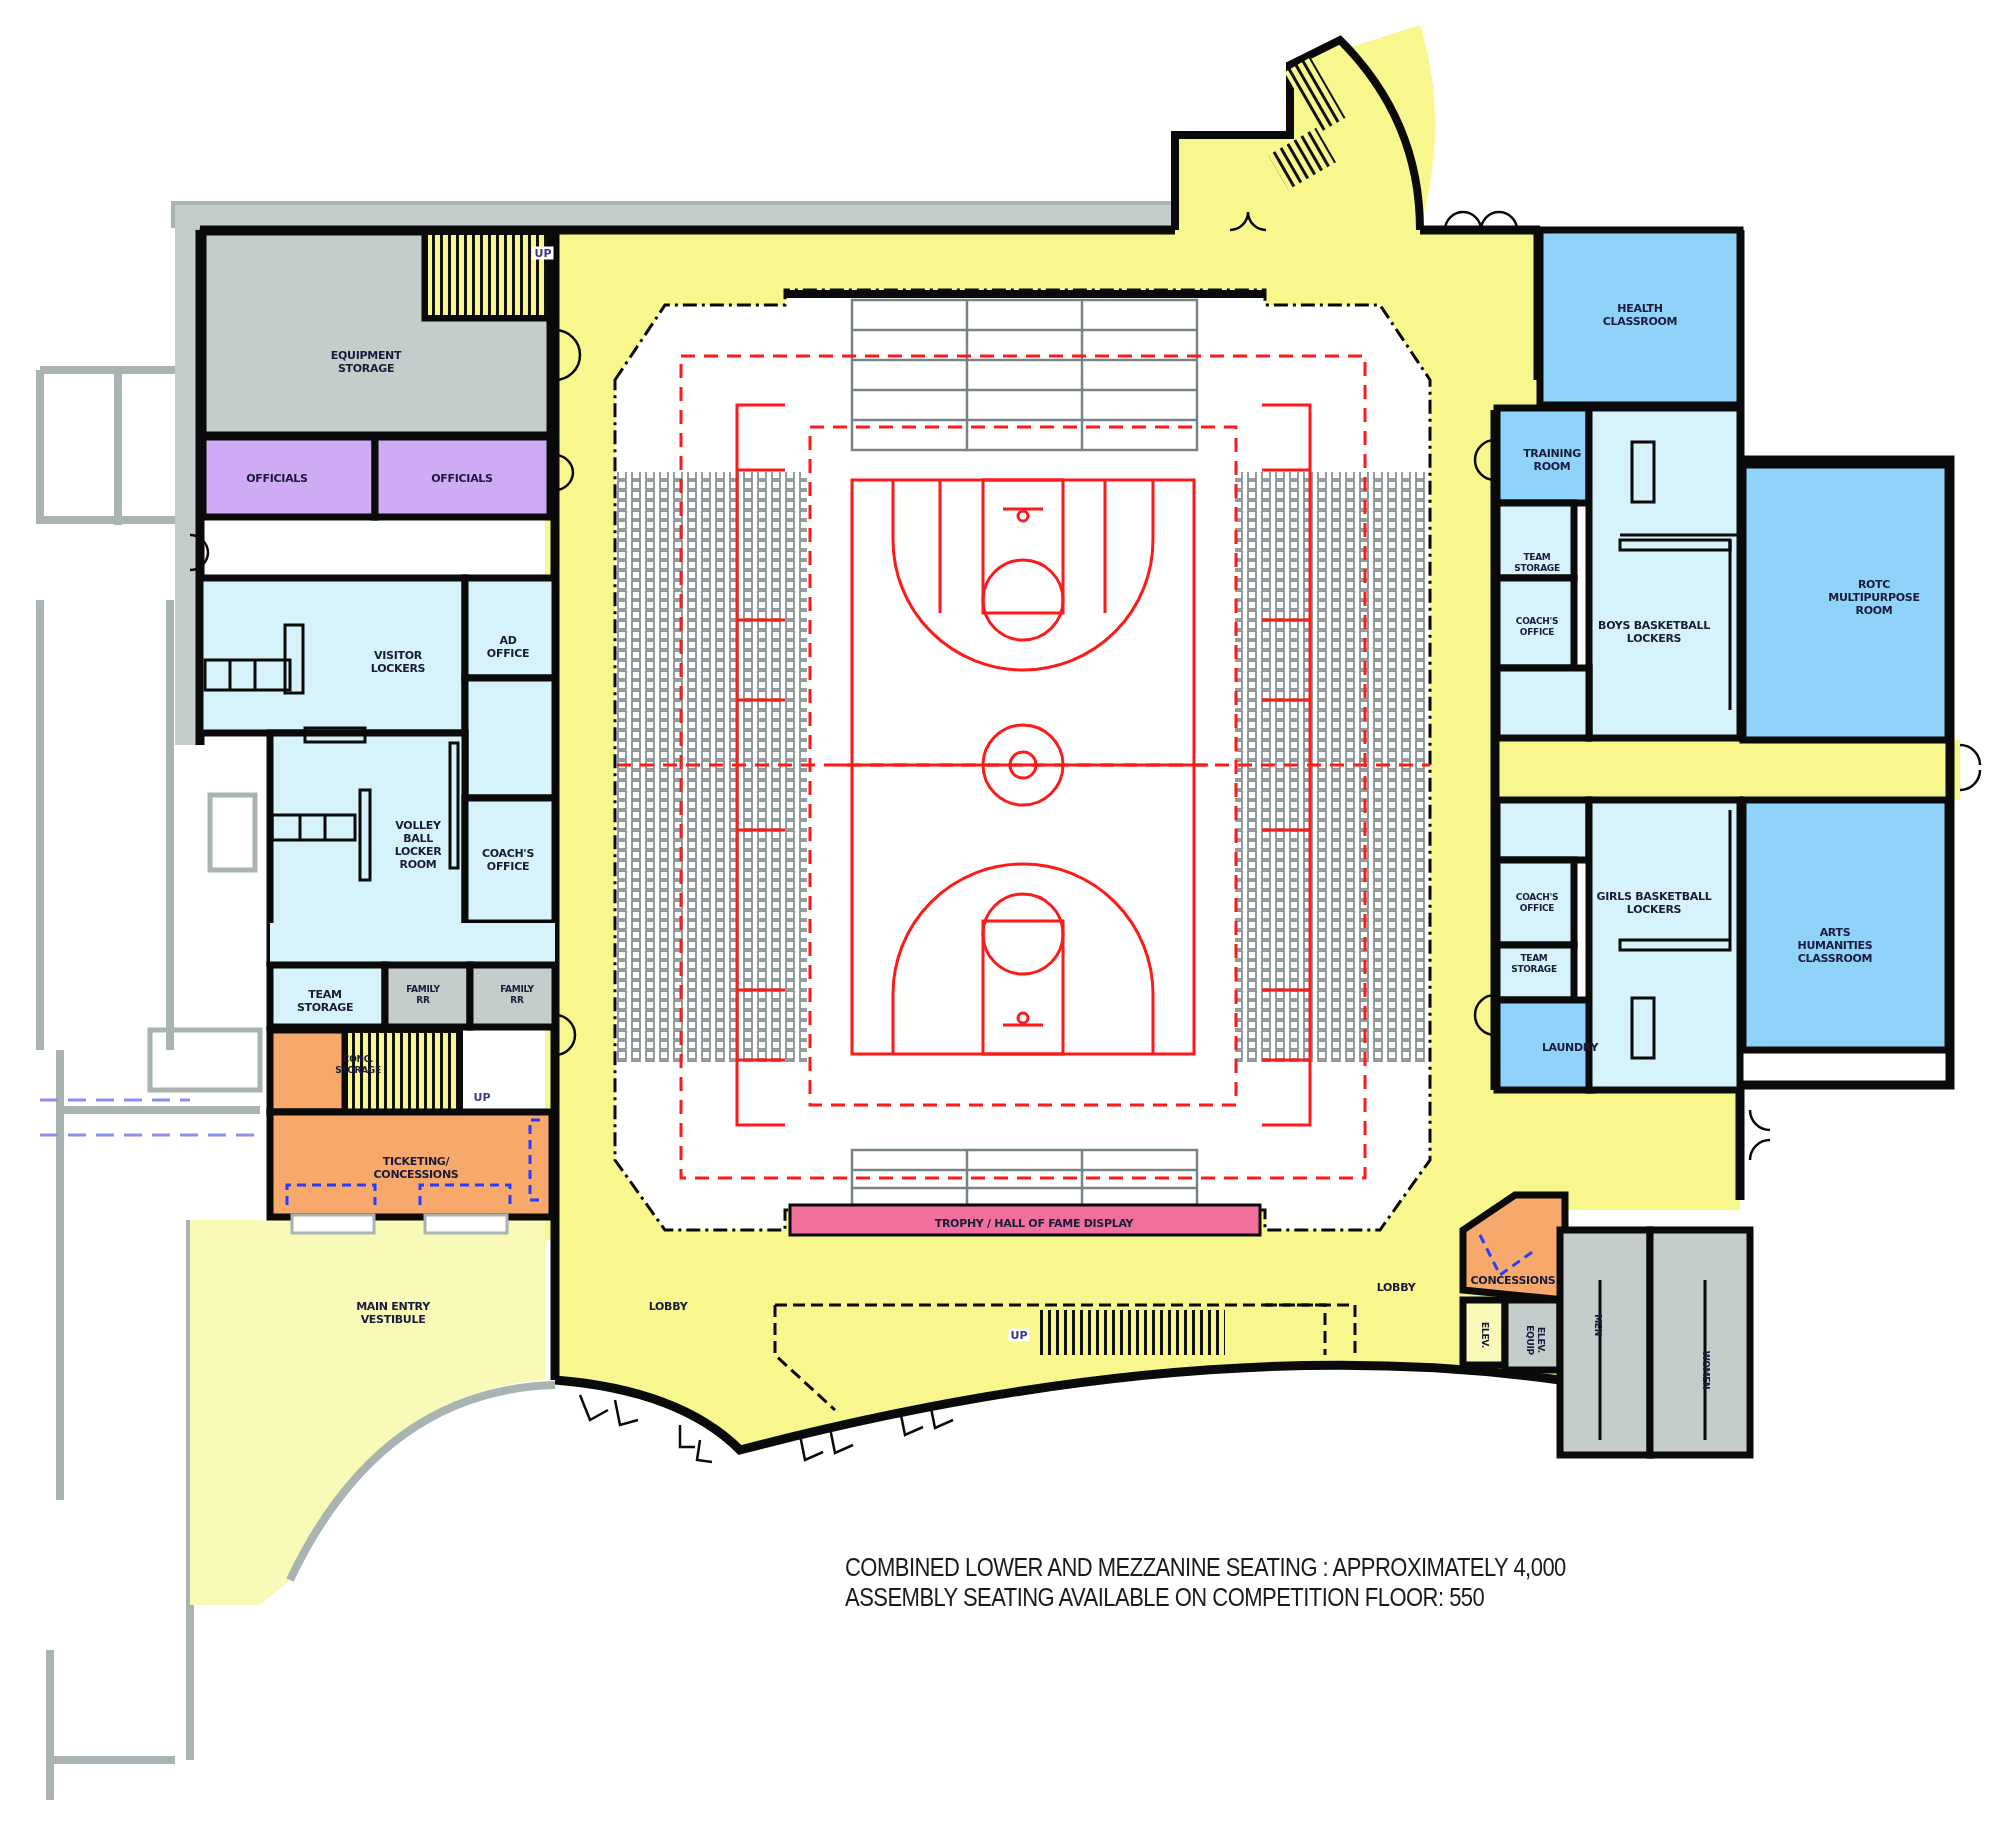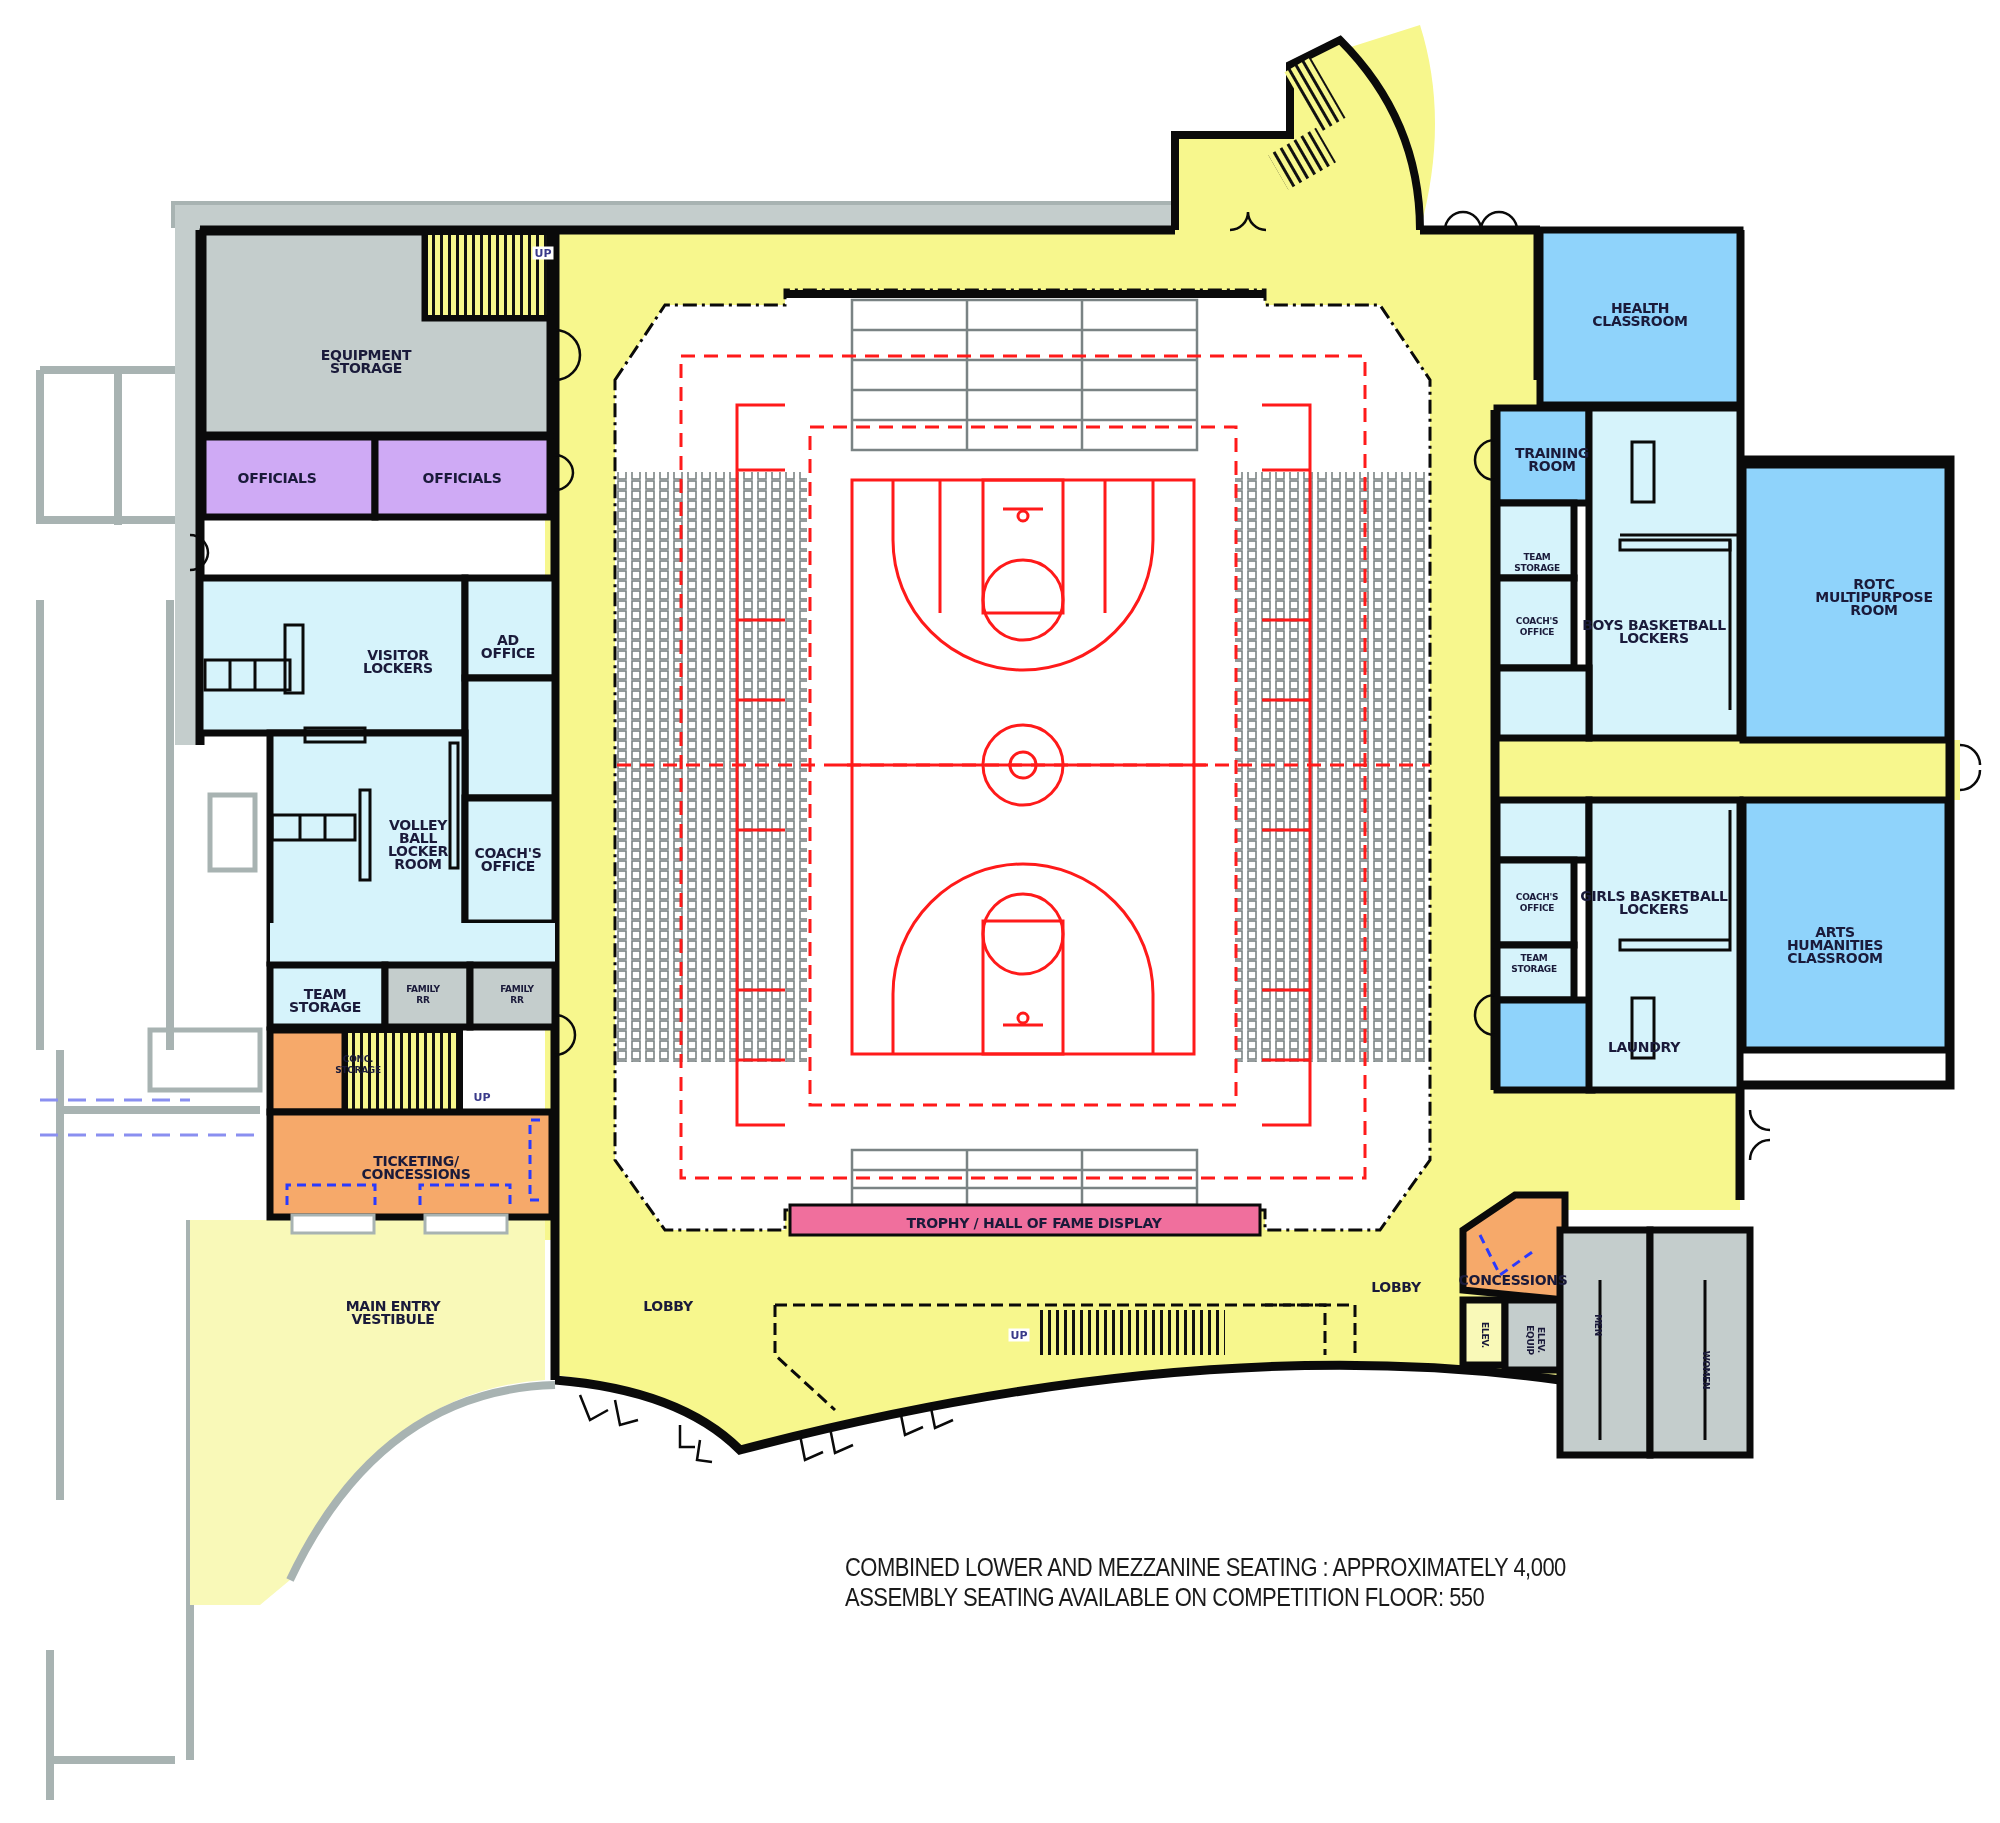--- a/index.html
+++ b/index.html
@@ -1,18 +1,18 @@
 <!DOCTYPE html>
 <html><head>
 <meta charset="utf-8">
 <style>
   html,body{margin:0;padding:0;background:#ffffff;}
   body{width:2000px;height:1823px;position:relative;overflow:hidden;font-family:"DejaVu Sans",sans-serif;}
   #plan{position:absolute;left:0;top:0;width:2000px;height:1823px;}
-  .lbl{position:absolute;font-family:"DejaVu Sans",sans-serif;font-weight:bold;font-size:14px;line-height:13px;color:#1a1a3a;text-align:center;text-transform:uppercase;letter-spacing:-0.3px;white-space:pre-line;transform:translate(-50%,-50%);}
+  .lbl{position:absolute;font-family:"DejaVu Sans",sans-serif;font-weight:bold;font-size:11px;line-height:13px;color:#1a1a3a;text-align:center;text-transform:uppercase;letter-spacing:-0.3px;white-space:pre-line;transform:translate(-50%,-50%);}
   .lbl-sm{font-size:9px;line-height:11px;}
   .up{position:absolute;font-size:11px;font-weight:bold;color:#3a3a8a;background:#fff;padding:0 2px;transform:translate(-50%,-50%);}
   .note{position:absolute;left:845px;font-family:"Liberation Sans",sans-serif;font-size:25px;color:#1a1a1a;letter-spacing:-0.6px;transform:scaleX(0.88);transform-origin:left top;white-space:nowrap;}
 </style>
 </head>
 <body>
 
 <svg id="plan" viewBox="0 0 2000 1823" xmlns="http://www.w3.org/2000/svg">
   <defs>
     <pattern id="bleach" width="14" height="10" patternUnits="userSpaceOnUse">
@@ -245,21 +245,21 @@
 LOCKERS</div>
 <div class="lbl" style="left:1874px;top:597px;">ROTC
 MULTIPURPOSE
 ROOM</div>
 <div class="lbl lbl-sm" style="left:1537px;top:903px;">COACH'S
 OFFICE</div>
 <div class="lbl" style="left:1654px;top:903px;">GIRLS BASKETBALL
 LOCKERS</div>
 <div class="lbl lbl-sm" style="left:1534px;top:964px;">TEAM
 STORAGE</div>
-<div class="lbl" style="left:1644px;top:1047px;text-align:right;">LAUNDRY</div>
+<div class="lbl" style="left:1570px;top:1047px;text-align:right;">LAUNDRY</div>
 <div class="lbl" style="left:1835px;top:945px;">ARTS
 HUMANITIES
 CLASSROOM</div>
 <div class="lbl" style="left:1513px;top:1280px;">CONCESSIONS</div>
 <div class="lbl lbl-sm" style="left:1484px;top:1335px;transform:translate(-50%,-50%) rotate(90deg);">ELEV.</div>
 <div class="lbl lbl-sm" style="left:1535px;top:1340px;transform:translate(-50%,-50%) rotate(90deg);">ELEV.
 EQUIP</div>
 <div class="lbl lbl-sm" style="left:1597px;top:1325px;transform:translate(-50%,-50%) rotate(90deg);">MEN</div>
 <div class="lbl lbl-sm" style="left:1705px;top:1370px;transform:translate(-50%,-50%) rotate(90deg);">WOMEN</div>
 

